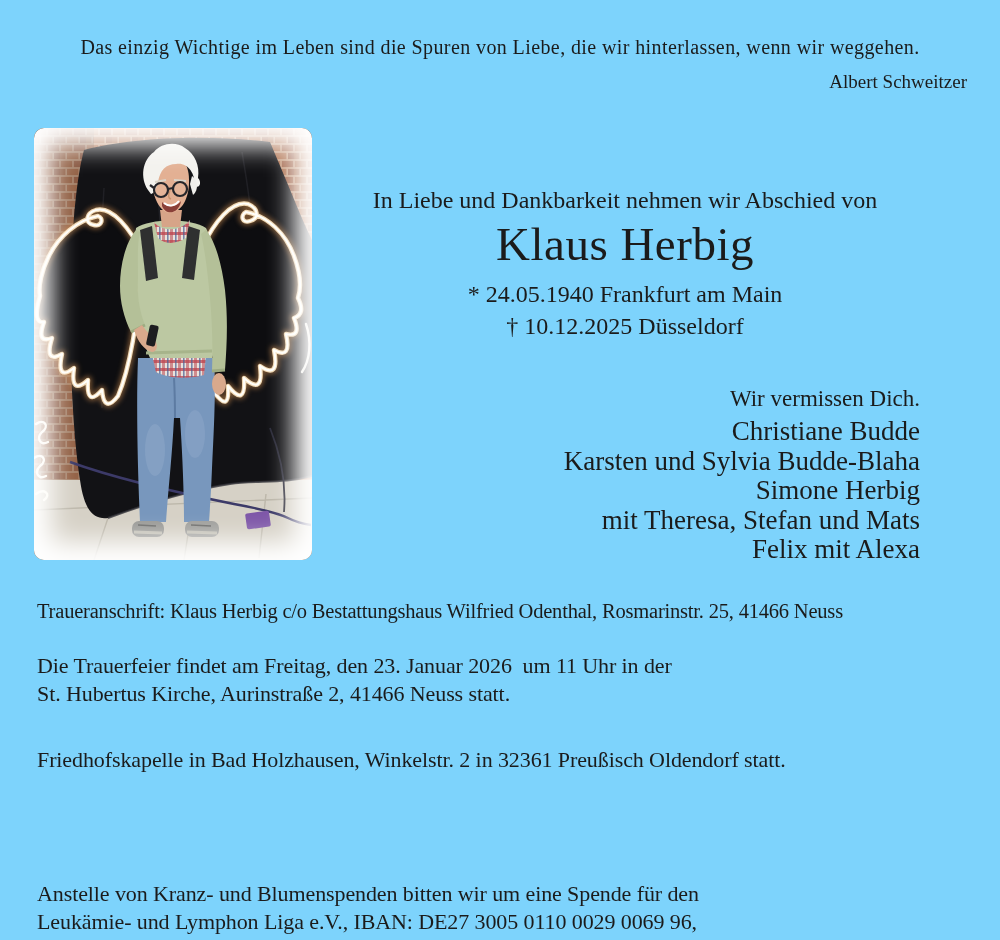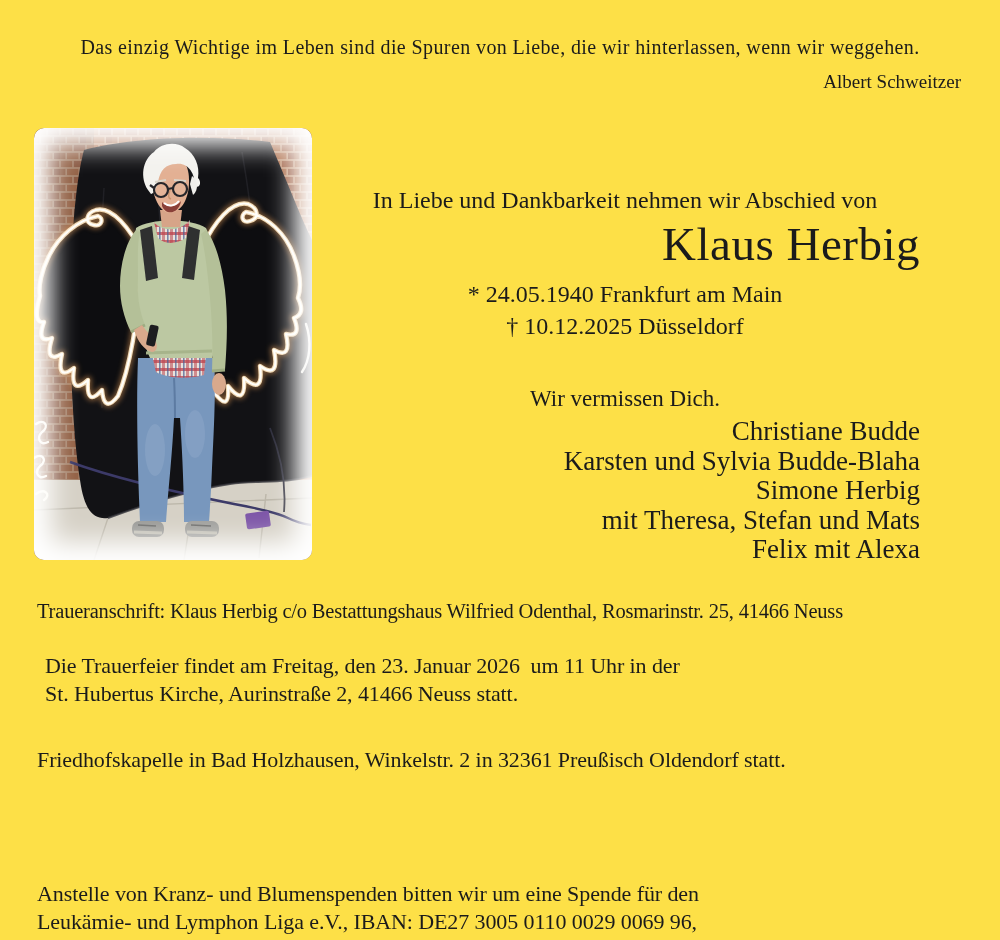--- a/index.html
+++ b/index.html
@@ -1,45 +1,45 @@
 <!DOCTYPE html>
 <html><head>
 <meta charset="utf-8">
 <style>
   html,body{margin:0;padding:0;background:#ffffff;}
   .page{
-    position:relative;width:1000px;height:940px;background:#fde047;overflow:hidden;
+    position:relative;width:1000px;height:940px;background:#7dd3fc;overflow:hidden;
     font-family:"Liberation Serif","DejaVu Serif",serif;color:#1b1b1b;
   }
   .quote{
     position:absolute;top:36px;left:0;width:1000px;text-align:center;
     font-size:20px;letter-spacing:.4px;
   }
   .quote-author{
-    position:absolute;top:71px;left:8px;width:953px;text-align:right;font-size:19px;
+    position:absolute;top:71px;left:14px;width:953px;text-align:right;font-size:19px;
   }
   .photo{
     position:absolute;left:34px;top:128px;width:278px;height:432px;border-radius:10px;overflow:hidden;
   }
   .photo svg{display:block;width:278px;height:432px;}
   .photo .vignette{
     position:absolute;inset:0;border-radius:10px;pointer-events:none;
     box-shadow:inset 0 0 26px 18px #ffffff;
   }
   .cline{position:absolute;left:330px;width:590px;text-align:center;margin-top:24px;}
   .intro{top:163px;font-size:24px;}
-  .deceased-name{top:193px;font-size:47px;letter-spacing:.5px;text-align:right;}
+  .deceased-name{top:193px;font-size:47px;letter-spacing:.5px;}
   .birth{top:257px;font-size:24px;}
   .death{top:289px;font-size:24px;}
-  .farewell{top:362px;font-size:23px;}
+  .farewell{top:362px;font-size:23px;text-align:right;}
   .mourners{top:393px;font-size:27px;line-height:29.5px;text-align:right;}
   .address{position:absolute;left:37px;top:600px;font-size:20.5px;letter-spacing:-.2px;}
   .para{position:absolute;left:37px;font-size:22px;line-height:28px;letter-spacing:-.1px;}
   .para div{white-space:pre-wrap;}
-  .funeral{top:652px;margin-left:8px;}
+  .funeral{top:652px;}
   .burial{top:746px;}
   .donation{top:880px;}
 </style>
 </head>
 <body>
 
 <div class="page">
 
   <div class="quote">Das einzig Wichtige im Leben sind die Spuren von Liebe, die wir hinterlassen, wenn wir weggehen.</div>
   <div class="quote-author">Albert Schweitzer</div>

